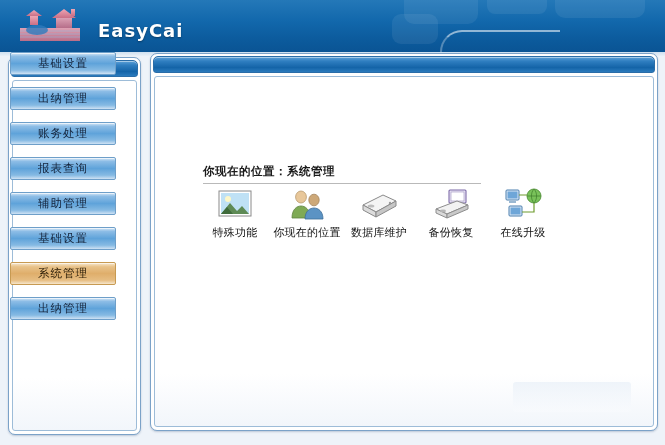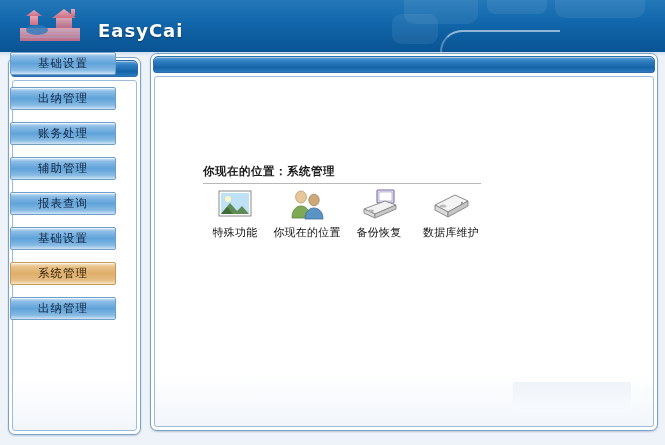--- a/index.html
+++ b/index.html
@@ -224,22 +224,22 @@
 <div id="header-underline"></div>
 
 <div class="panel" id="sidebar-panel">
   <div class="panel-titlebar"></div>
   <div class="panel-body"></div>
 </div>
 <div id="sidebar-nav">
     <div class="nav-button">基础设置</div>
     <div class="nav-button">出纳管理</div>
     <div class="nav-button">账务处理</div>
+    <div class="nav-button">报表查询</div>
     <div class="nav-button">辅助管理</div>
-    <div class="nav-button">报表查询</div>
     <div class="nav-button">基础设置</div>
     <div class="nav-button is-active">系统管理</div>
     <div class="nav-button">出纳管理</div>
   </div>
 
 <div class="panel" id="content-panel">
   <div class="panel-titlebar"></div>
   <div class="panel-body">
     <div id="breadcrumb">你现在的位置：系统管理</div>
     <div id="module-grid">
@@ -254,38 +254,52 @@
           <span class="module-label">特殊功能</span>
         </div>
         <div class="module-item">
           <svg class="module-icon" viewBox="0 0 40 34">
         <ellipse cx="14" cy="10" rx="5.4" ry="6" fill="#e8c79a" stroke="#b99a6e" stroke-width="0.8"></ellipse>
         <path d="M5 31 C5 22 10 19 14 19 C18 19 23 22 23 31 Z" fill="#7faa55" stroke="#5f8340" stroke-width="0.8"></path>
         <ellipse cx="27" cy="13" rx="5.2" ry="5.8" fill="#cda878" stroke="#a3835a" stroke-width="0.8"></ellipse>
         <path d="M18 32 C18 24 23 21 27 21 C31 21 36 24 36 32 Z" fill="#5b93c4" stroke="#3e6e99" stroke-width="0.8"></path>
       </svg>
           <span class="module-label">你现在的位置</span>
+        </div>
+        <div class="module-item">
+          <svg class="module-icon" viewBox="0 0 40 34">
+        <path d="M4 18 L24 8 L37 14 L17 25 Z" fill="#f4f4f4" stroke="#8a8a8a" stroke-width="1"></path>
+        <path d="M4 18 L4 23 L17 30 L17 25 Z" fill="#dcdcdc" stroke="#8a8a8a" stroke-width="1"></path>
+        <path d="M17 25 L17 30 L37 19 L37 14 Z" fill="#c6c6c6" stroke="#8a8a8a" stroke-width="1"></path>
+        <ellipse cx="12" cy="19" rx="3.4" ry="1.6" fill="#bdbdbd"></ellipse>
+        <circle cx="31" cy="16" r="1.2" fill="#9a9a9a"></circle>
+      </svg>
+          <span class="module-label">数据库维护</span>
         </div>
         <div class="module-item">
           <svg class="module-icon" viewBox="0 0 40 34">
         <rect x="18" y="3" width="17" height="13" rx="1" fill="#e9e4f3" stroke="#7d6aa8" stroke-width="1.1"></rect>
         <rect x="20" y="5" width="13" height="9" fill="#ffffff" stroke="#9d8fc0" stroke-width="0.6"></rect>
         <path d="M5 22 L26 14 L37 18 L16 27 Z" fill="#f2f2f2" stroke="#8d8d8d" stroke-width="1"></path>
         <path d="M5 22 L5 26 L16 31 L16 27 Z" fill="#d9d9d9" stroke="#8d8d8d" stroke-width="1"></path>
         <path d="M16 27 L16 31 L37 22 L37 18 Z" fill="#c9c9c9" stroke="#8d8d8d" stroke-width="1"></path>
         <ellipse cx="12" cy="24" rx="3" ry="1.4" fill="#b6b6b6"></ellipse>
       </svg>
           <span class="module-label">备份恢复</span>
         </div>
         <div class="module-item">
           <svg class="module-icon" viewBox="0 0 40 34">
-        <path d="M4 18 L24 8 L37 14 L17 25 Z" fill="#f4f4f4" stroke="#8a8a8a" stroke-width="1"></path>
-        <path d="M4 18 L4 23 L17 30 L17 25 Z" fill="#dcdcdc" stroke="#8a8a8a" stroke-width="1"></path>
-        <path d="M17 25 L17 30 L37 19 L37 14 Z" fill="#c6c6c6" stroke="#8a8a8a" stroke-width="1"></path>
-        <ellipse cx="12" cy="19" rx="3.4" ry="1.6" fill="#bdbdbd"></ellipse>
-        <circle cx="31" cy="16" r="1.2" fill="#9a9a9a"></circle>
-      </svg>
-          <span class="module-label">数据库维护</span>
+        <rect x="3" y="3" width="13" height="10" rx="1" fill="#dce9f6" stroke="#4a7fae" stroke-width="1"></rect>
+        <rect x="4.5" y="4.5" width="10" height="7" fill="#6ea6d8"></rect>
+        <rect x="6" y="14" width="7" height="2" fill="#9ab8d2"></rect>
+        <rect x="6" y="19" width="13" height="10" rx="1" fill="#dce9f6" stroke="#4a7fae" stroke-width="1"></rect>
+        <rect x="7.5" y="20.5" width="10" height="7" fill="#6ea6d8"></rect>
+        <circle cx="31" cy="9" r="7" fill="#79c25a" stroke="#4f8f37" stroke-width="0.9"></circle>
+        <path d="M24.3 9 H37.7 M31 2.2 C27.6 5 27.6 13 31 15.8 C34.4 13 34.4 5 31 2.2" stroke="#3f7d2c" stroke-width="0.7" fill="none"></path>
+        <path d="M31 16 L31 25 L19 25" stroke="#6f9c2e" stroke-width="1.2" fill="none"></path>
+        <path d="M16 8 L24 8" stroke="#6f9c2e" stroke-width="1.2" fill="none"></path>
+      </svg>
+          <span class="module-label">在线升级</span>
         </div>
       </div>
     <div id="content-watermark"></div>
   </div>
 </div>
 
 </body></html>

